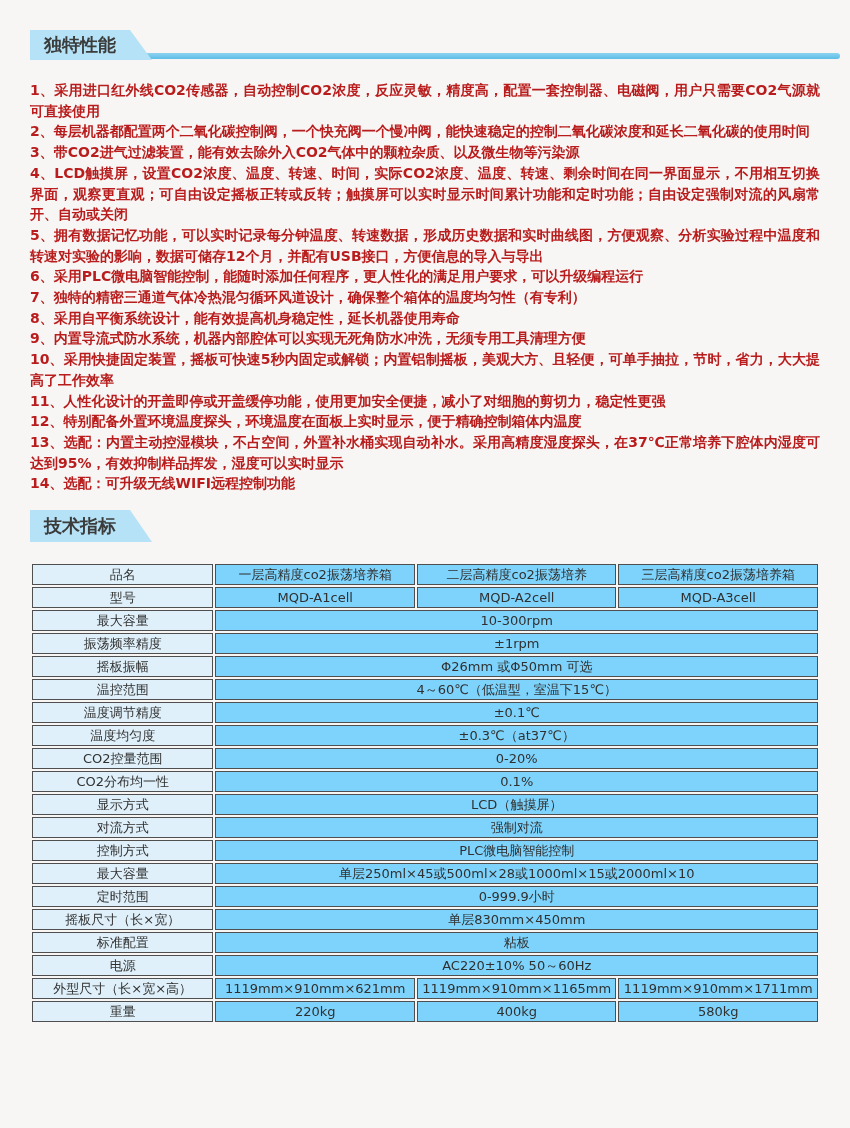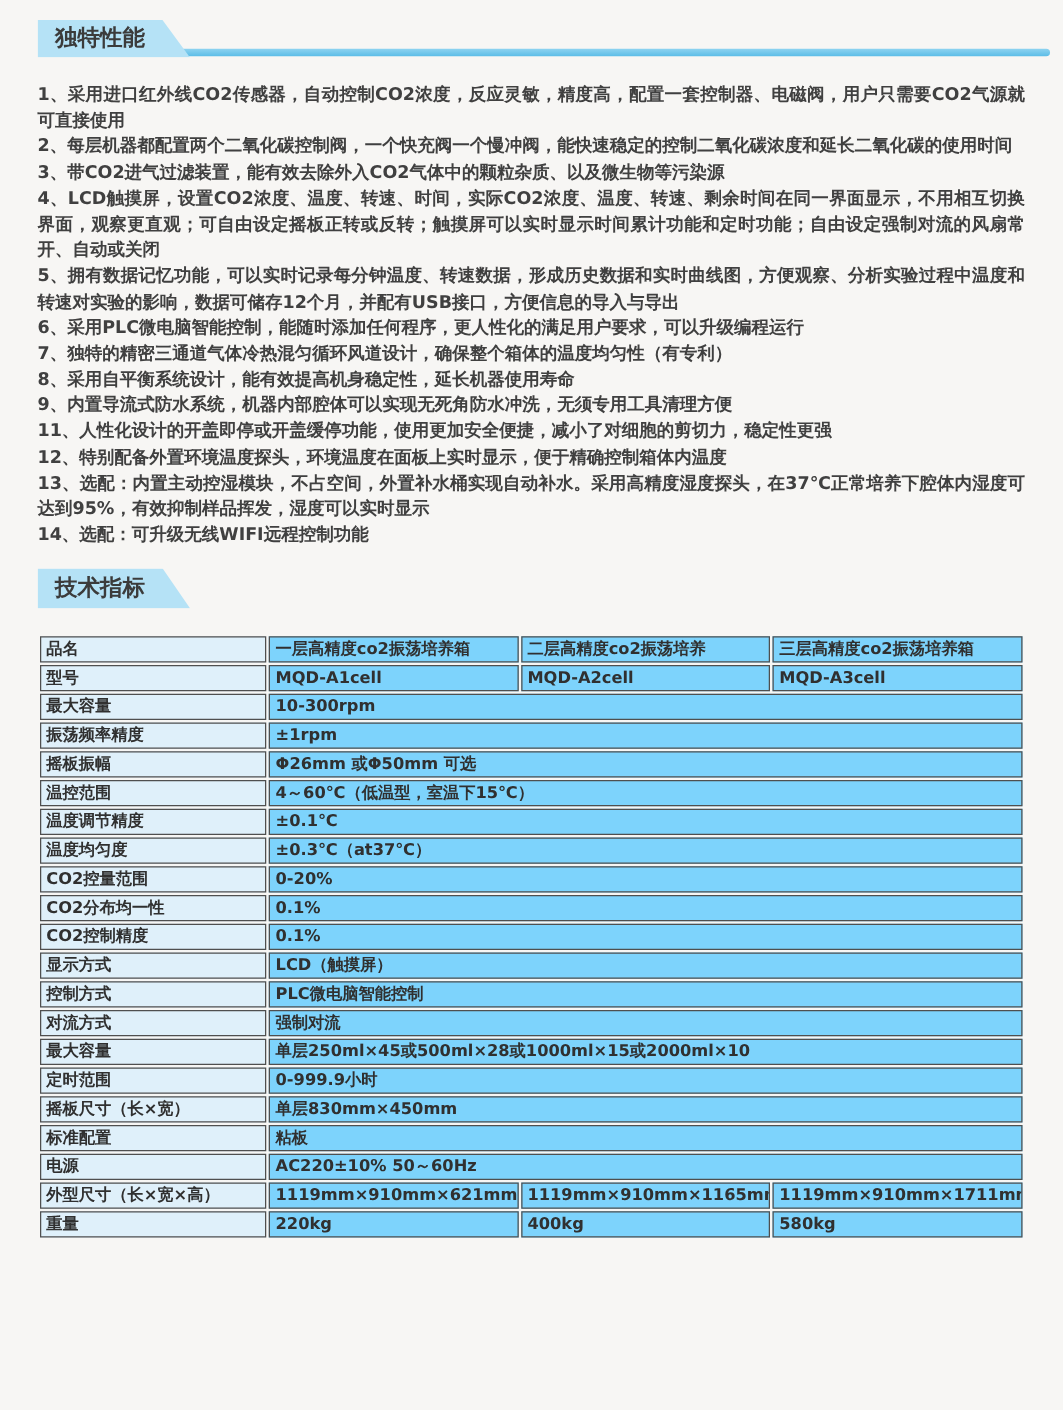--- a/index.html
+++ b/index.html
@@ -14,21 +14,21 @@
   html,body{margin:0;padding:0;}
   body{
     width:850px;height:1128px;
     background:var(--page-bg);
     color:var(--text);
     font-family:"DejaVu Sans","Liberation Sans",sans-serif;
     overflow:hidden;
   }
   .section-header{
     position:relative;
-    margin:16px 30px 0 30px;
+    margin:30px 30px 0 30px;
     height:30px;
   }
   .banner{
     position:relative;
     display:inline-block;
     background:var(--banner-fill);
     color:#3b3b3b;
     font-size:18px;
     font-weight:bold;
     line-height:30px;
@@ -47,42 +47,43 @@
     z-index:1;
   }
   .feature-list{
     margin:20px 30px 0 30px;
   }
   .feature-item{
     margin:0;
     font-size:14px;
     line-height:20.7px;
     font-weight:600;
-    color:#404040;
+    color:#b91c1c;
     text-align:justify;
   }
   .specs-header{
     margin-top:16px;
     height:32px;
   }
   .specs-header .banner{line-height:32px;}
   table.specs{
     margin:20px 30px 0 30px;
     width:790px;
     border-collapse:separate;
     border-spacing:2px;
     table-layout:fixed;
   }
   table.specs td{
     border:1px solid var(--cell-border);
     font-size:13px;
-    font-weight:700;
+    font-weight:400;
     line-height:15px;
     height:15px;
     padding:2px 4px;
+    text-align:center;
     vertical-align:middle;
     color:#303030;
     overflow:hidden;
     white-space:nowrap;
   }
   table.specs td.label-cell{
     background:var(--label-cell-bg);
   }
   table.specs td.value-cell{
     background:#7dd3fc;
@@ -101,20 +102,21 @@
 <div class="feature-list">
     <p class="feature-item">1、采用进口红外线CO2传感器，自动控制CO2浓度，反应灵敏，精度高，配置一套控制器、电磁阀，用户只需要CO2气源就可直接使用</p>
     <p class="feature-item">2、每层机器都配置两个二氧化碳控制阀，一个快充阀一个慢冲阀，能快速稳定的控制二氧化碳浓度和延长二氧化碳的使用时间</p>
     <p class="feature-item">3、带CO2进气过滤装置，能有效去除外入CO2气体中的颗粒杂质、以及微生物等污染源</p>
     <p class="feature-item">4、LCD触摸屏，设置CO2浓度、温度、转速、时间，实际CO2浓度、温度、转速、剩余时间在同一界面显示，不用相互切换界面，观察更直观；可自由设定摇板正转或反转；触摸屏可以实时显示时间累计功能和定时功能；自由设定强制对流的风扇常开、自动或关闭</p>
     <p class="feature-item">5、拥有数据记忆功能，可以实时记录每分钟温度、转速数据，形成历史数据和实时曲线图，方便观察、分析实验过程中温度和转速对实验的影响，数据可储存12个月，并配有USB接口，方便信息的导入与导出</p>
     <p class="feature-item">6、采用PLC微电脑智能控制，能随时添加任何程序，更人性化的满足用户要求，可以升级编程运行</p>
     <p class="feature-item">7、独特的精密三通道气体冷热混匀循环风道设计，确保整个箱体的温度均匀性（有专利）</p>
     <p class="feature-item">8、采用自平衡系统设计，能有效提高机身稳定性，延长机器使用寿命</p>
     <p class="feature-item">9、内置导流式防水系统，机器内部腔体可以实现无死角防水冲洗，无须专用工具清理方便</p>
+    <p class="feature-item">10、采用快捷固定装置，摇板可快速5秒内固定或解锁；内置铝制摇板，美观大方、且轻便，可单手抽拉，节时，省力，大大提高了工作效率</p>
     <p class="feature-item">11、人性化设计的开盖即停或开盖缓停功能，使用更加安全便捷，减小了对细胞的剪切力，稳定性更强</p>
     <p class="feature-item">12、特别配备外置环境温度探头，环境温度在面板上实时显示，便于精确控制箱体内温度</p>
     <p class="feature-item">13、选配：内置主动控湿模块，不占空间，外置补水桶实现自动补水。采用高精度湿度探头，在37℃正常培养下腔体内湿度可达到95%，有效抑制样品挥发，湿度可以实时显示</p>
     <p class="feature-item">14、选配：可升级无线WIFI远程控制功能</p>
   </div>
 
 <div class="section-header specs-header">
   <span class="banner">
     <span>技术指标</span>
   </span>
@@ -166,34 +168,30 @@
       </tr>
       <tr>
         <td class="label-cell">CO2控量范围</td>
         <td class="value-cell" colspan="3">0-20%</td>
       </tr>
       <tr>
         <td class="label-cell">CO2分布均一性</td>
         <td class="value-cell" colspan="3">0.1%</td>
       </tr>
       <tr>
-        <td class="label-cell">CO2控制精度</td>
-        <td class="value-cell" colspan="3">0.1%</td>
-      </tr>
-      <tr>
         <td class="label-cell">显示方式</td>
         <td class="value-cell" colspan="3">LCD（触摸屏）</td>
       </tr>
       <tr>
+        <td class="label-cell">对流方式</td>
+        <td class="value-cell" colspan="3">强制对流</td>
+      </tr>
+      <tr>
         <td class="label-cell">控制方式</td>
         <td class="value-cell" colspan="3">PLC微电脑智能控制</td>
-      </tr>
-      <tr>
-        <td class="label-cell">对流方式</td>
-        <td class="value-cell" colspan="3">强制对流</td>
       </tr>
       <tr>
         <td class="label-cell">最大容量</td>
         <td class="value-cell" colspan="3">单层250ml×45或500ml×28或1000ml×15或2000ml×10</td>
       </tr>
       <tr>
         <td class="label-cell">定时范围</td>
         <td class="value-cell" colspan="3">0-999.9小时</td>
       </tr>
       <tr>

